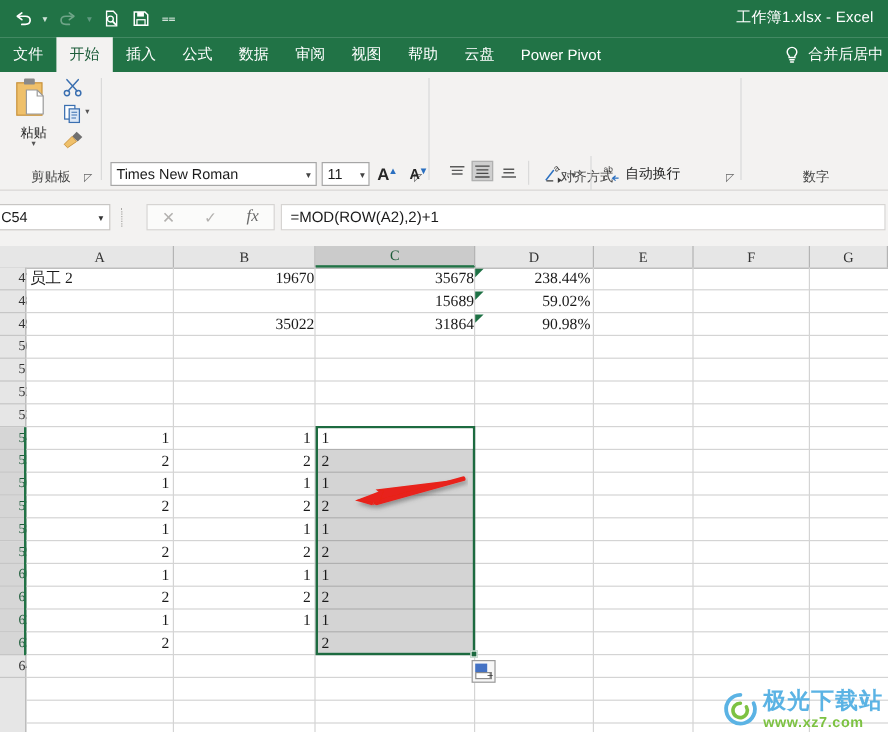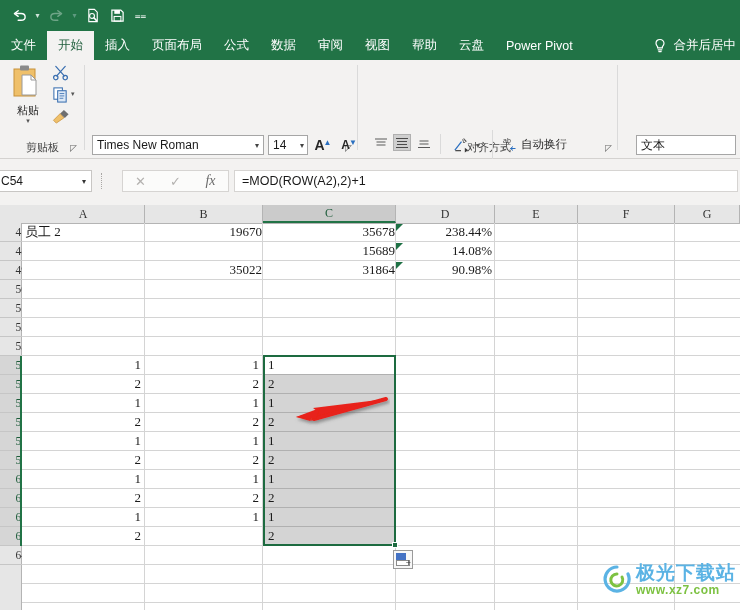--- a/index.html
+++ b/index.html
@@ -491,21 +491,21 @@
   
   .arrow-svg {
     position: absolute;
     left: 280px; top: 395px;
     pointer-events: none;
   }
 
   
   .watermark {
     position: absolute;
-    right: 4px; bottom: 14px;
+    right: 4px; bottom: 2px;
     display: flex;
     align-items: center;
     gap: 4px;
   }
   .wm-text {
     display: flex;
     flex-direction: column;
     align-items: flex-start;
     line-height: 1;
   }
@@ -553,28 +553,28 @@
       </div>
       <div class="qat-btn">
         <svg width="15" height="15" viewBox="0 0 16 16">
             <path d="M2 2.2h9.5L14 4.6V14H2z" fill="none" stroke="#ffffff" stroke-width="1.3"></path>
             <rect x="4.6" y="2.2" width="6" height="4" fill="#ffffff"></rect>
             <rect x="4.4" y="9" width="7.2" height="5" fill="none" stroke="#ffffff" stroke-width="1.1"></rect>
           </svg>
       </div>
       <div class="qat-caret" style="margin-left:5px;color:#ffffff;font-size:10px;">⩵</div>
     </div>
+    <div class="app-title">工作簿1.xlsx  -  Excel</div>
   </div>
 
   <div class="tabbar">
     <div class="tabs">
       <div class="tab">文件</div>
       <div class="tab active">开始</div>
       <div class="tab">插入</div>
-      <div class="tab">页面布局</div>
       <div class="tab">公式</div>
       <div class="tab">数据</div>
       <div class="tab">审阅</div>
       <div class="tab">视图</div>
       <div class="tab">帮助</div>
       <div class="tab">云盘</div>
       <div class="tab">Power Pivot</div>
     </div>
     <div class="tab-right">
       <div class="bulb">
@@ -634,21 +634,21 @@
       <div class="grp-label">字体</div>
       <div class="dlg-launcher" style="right:4px;">◸</div>
       <div class="grp-div" style="right:0;"></div>
     </div>
 
     <div class="fontbox">
       <span>Times New Roman</span>
       <span class="cv">▾</span>
     </div>
     <div class="sizebox">
-      <span>14</span>
+      <span>11</span>
       <span class="cv">▾</span>
     </div>
     <div class="icon-btn" style="left:312px;top:75px;width:22px;height:20px;">
       <span style="font-size:14px;font-weight:600;">A</span>
       <span style="color:#2a6fc0;font-size:8px;margin-left:-1px;margin-top:-5px;">▲</span>
     </div>
     <div class="icon-btn" style="left:338px;top:75px;width:22px;height:20px;">
       <span style="font-size:12px;font-weight:600;">A</span>
       <span style="color:#2a6fc0;font-size:8px;margin-left:-1px;margin-top:-5px;">▼</span>
     </div>
@@ -769,23 +769,20 @@
     </div>
     <div class="align-ico" style="left:472px;top:106px;">
       <svg width="18" height="17" viewBox="0 0 18 17">
           <path d="M8 4h8M8 8.5h8M8 13h8" stroke="#5a5a5a" stroke-width="1.2"></path>
           <path d="M2.5 6l3 2.5-3 2.5z" fill="#2a6fc0"></path>
         </svg>
     </div>
 
     <div class="grp" style="left:620px;width:120px;">
       <div class="grp-label">数字</div>
-    </div>
-    <div class="numbox">
-      <span>文本</span>
     </div>
     <div class="icon-btn" style="left:636px;top:104px;width:22px;height:22px;">
       <svg width="19" height="18" viewBox="0 0 20 19">
         <rect x="2" y="2" width="15" height="9" fill="#dbe9f7" stroke="#3a6fb0" stroke-width="1"></rect>
         <circle cx="9.5" cy="6.5" r="2.6" fill="#ffffff" stroke="#3a6fb0" stroke-width="1"></circle>
         <ellipse cx="10" cy="13.5" rx="7" ry="2" fill="#efc06a" stroke="#c8913a" stroke-width=".8"></ellipse>
         <ellipse cx="10" cy="16" rx="7" ry="2" fill="#efc06a" stroke="#c8913a" stroke-width=".8"></ellipse>
       </svg>
     </div>
     <div class="icon-btn" style="left:658px;top:108px;width:12px;height:14px;font-size:8px;color:#555;">▾</div>
@@ -920,21 +917,21 @@
       <div class="hline" style="top:360px;"></div>
       <div class="hline" style="top:379px;"></div>
 
       <div class="cell l" style="left:0;top:0;width:122px;height:18px;">员工 2</div>
       <div class="cell r" style="left:123px;top:0;width:117px;height:18px;">19670</div>
       <div class="cell r" style="left:241px;top:0;width:132px;height:18px;">35678</div>
       <div class="cell r" style="left:374px;top:0;width:96px;height:18px;">238.44%</div>
       <div class="errtri" style="left:374px;top:1px;"></div>
 
       <div class="cell r" style="left:241px;top:19px;width:132px;height:18px;">15689</div>
-      <div class="cell r" style="left:374px;top:19px;width:96px;height:18px;">14.08%</div>
+      <div class="cell r" style="left:374px;top:19px;width:96px;height:18px;">59.02%</div>
       <div class="errtri" style="left:374px;top:20px;"></div>
 
       <div class="cell r" style="left:123px;top:38px;width:117px;height:18px;">35022</div>
       <div class="cell r" style="left:241px;top:38px;width:132px;height:18px;">31864</div>
       <div class="cell r" style="left:374px;top:38px;width:96px;height:18px;">90.98%</div>
       <div class="errtri" style="left:374px;top:39px;"></div>
 
       <div class="cell r" style="left:0;top:133px;width:119px;height:18px;">1</div>
       <div class="cell r" style="left:0;top:152px;width:119px;height:18px;">2</div>
       <div class="cell r" style="left:0;top:171px;width:119px;height:18px;">1</div>

